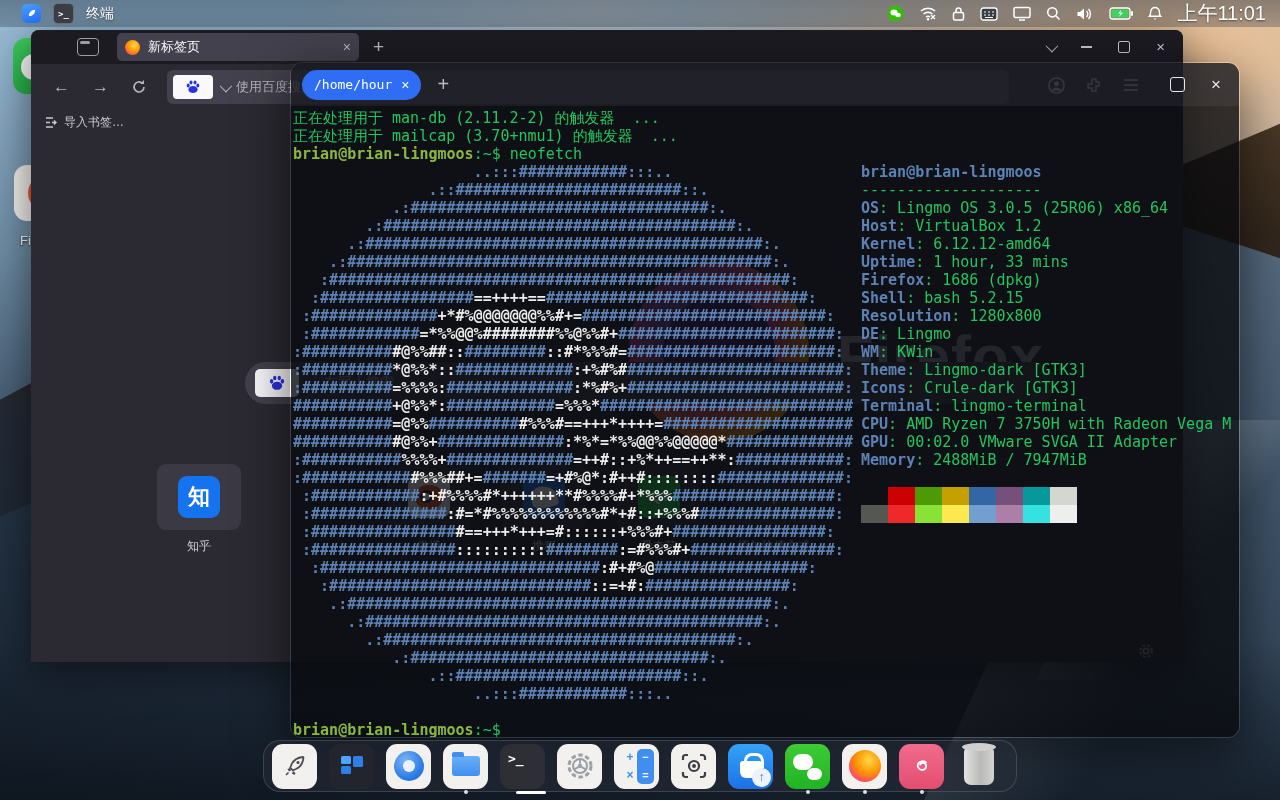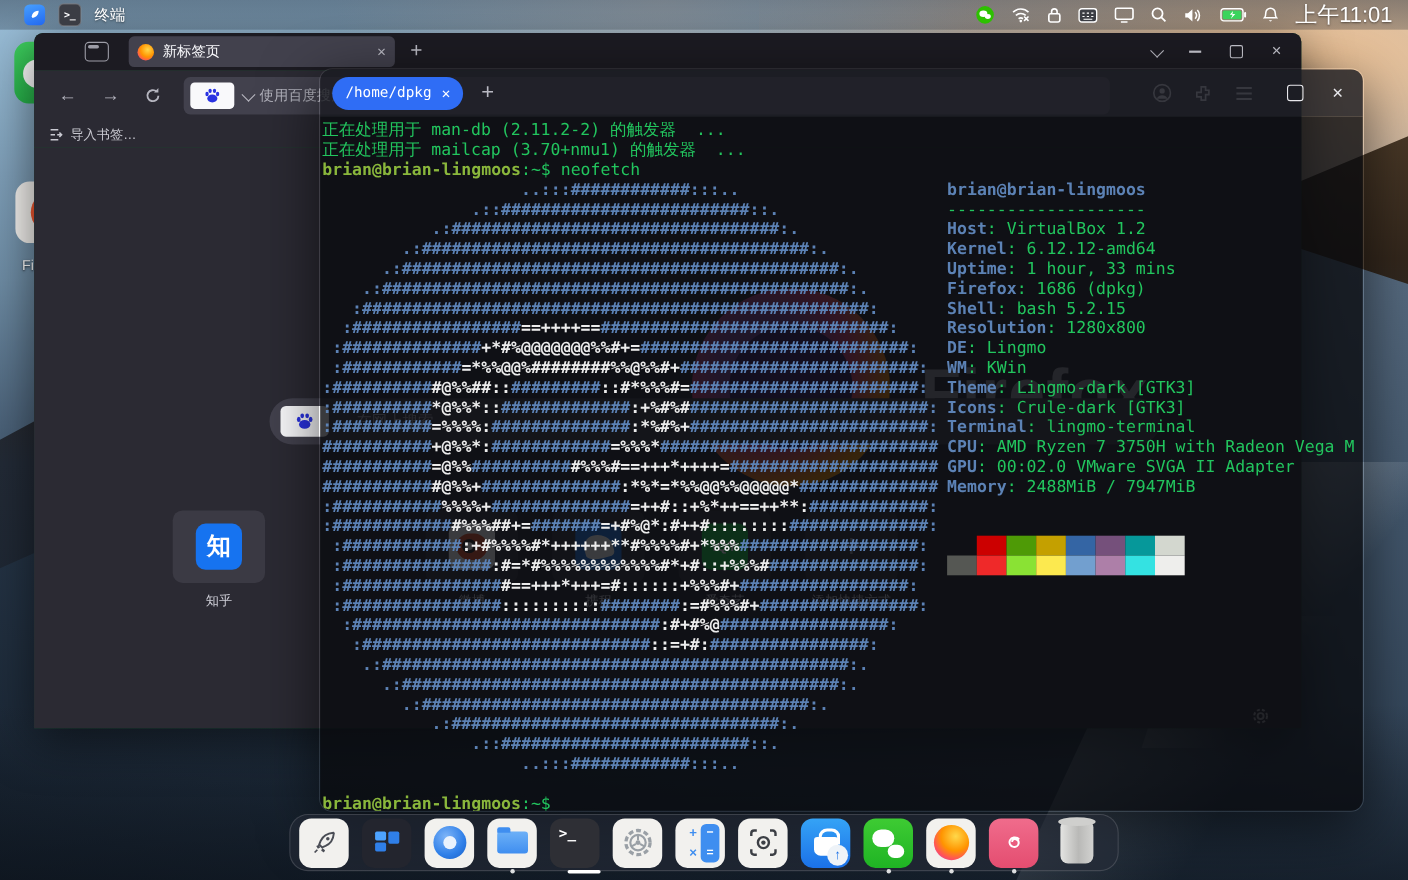--- a/index.html
+++ b/index.html
@@ -293,34 +293,35 @@
             <circle cx="10" cy="10" r="6.5" fill="none" stroke="#8a8a93" stroke-width="2" stroke-dasharray="3 2.2"></circle>
             <circle cx="10" cy="10" r="3" fill="none" stroke="#8a8a93" stroke-width="2"></circle>
           </svg>
       </span>
     </div>
   </div>
 
   <div class="abs term">
     <div class="abs term-titlebar">
       <div class="term-tab">
-        <span class="term-tab-title">/home/dpkg</span>
+        <span class="term-tab-title">/home/hour</span>
         <span class="ff-x">×</span>
       </div>
       <span class="term-plus">+</span>
       <div class="term-ctrls">
         <span class="term-max"></span>
         <span class="term-close">×</span>
       </div>
     </div>
     <div class="abs term-body">
       <div class="term-out" id="term-out"><div class="tl"><span class="c-p">正在处理用于 man-db (2.11.2-2) 的触发器  ...</span></div><div class="tl"><span class="c-p">正在处理用于 mailcap (3.70+nmu1) 的触发器  ...</span></div><div class="tl"><span class="c-u">brian@brian-lingmoos</span><span class="c-p">:~$ neofetch</span></div><div class="tl"><span class="c-b">                    ..:::############:::..</span></div><div class="tl"><span class="c-b">               .::#########################::.</span></div><div class="tl"><span class="c-b">           .:#################################:.</span></div><div class="tl"><span class="c-b">        .:#######################################:.</span></div><div class="tl"><span class="c-b">      .:############################################:.</span></div><div class="tl"><span class="c-b">    .:###############################################:.</span></div><div class="tl"><span class="c-b">   :###################################################:</span></div><div class="tl"><span class="c-b">  :#################</span><span class="c-w">==++++==</span><span class="c-b">#############################:</span></div><div class="tl"><span class="c-b"> :##############</span><span class="c-w">+*#%@@@@@@@%%#+=</span><span class="c-b">###########################:</span></div><div class="tl"><span class="c-b"> :############</span><span class="c-w">=*%%@@%########%%@%%#+</span><span class="c-b">########################:</span></div><div class="tl"><span class="c-b">:##########</span><span class="c-w">#@%%##::</span><span class="c-b">#########</span><span class="c-w">::#*%%%#=</span><span class="c-b">#######################:</span></div><div class="tl"><span class="c-b">:##########</span><span class="c-w">*@%%*::</span><span class="c-b">#############</span><span class="c-w">:+%#%#</span><span class="c-b">########################:</span></div><div class="tl"><span class="c-b">:##########</span><span class="c-w">=%%%%:</span><span class="c-b">##############</span><span class="c-w">:*%#%+</span><span class="c-b">########################:</span></div><div class="tl"><span class="c-b">###########</span><span class="c-w">+@%%*:</span><span class="c-b">############</span><span class="c-w">=%%%*</span><span class="c-b">############################</span></div><div class="tl"><span class="c-b">###########</span><span class="c-w">=@%%</span><span class="c-b">##########</span><span class="c-w">#%%%#==+++*++++=</span><span class="c-b">#####################</span></div><div class="tl"><span class="c-b">###########</span><span class="c-w">#@%%+</span><span class="c-b">##############</span><span class="c-w">:*%*=*%%@@%%@@@@@*</span><span class="c-b">##############</span></div><div class="tl"><span class="c-b">:###########</span><span class="c-w">%%%%+</span><span class="c-b">##############</span><span class="c-w">=++#::+%*++==++**:</span><span class="c-b">############:</span></div><div class="tl"><span class="c-b">:############</span><span class="c-w">#%%%##+=</span><span class="c-b">#######</span><span class="c-w">=+#%@*:#++#::::::::</span><span class="c-b">##############:</span></div><div class="tl"><span class="c-b"> :############</span><span class="c-w">:+#%%%%#*++++++**#%%%%#+*%%%</span><span class="c-b">##################:</span></div><div class="tl"><span class="c-b"> :###############</span><span class="c-w">:#=*#%%%%%%%%%%%%#*+#::+%%%#</span><span class="c-b">###############:</span></div><div class="tl"><span class="c-b"> :################</span><span class="c-w">#==+++*+++=#::::::+%%%#+</span><span class="c-b">#################:</span></div><div class="tl"><span class="c-b"> :################</span><span class="c-w">::::::::::</span><span class="c-b">########</span><span class="c-w">:=#%%%#+</span><span class="c-b">################:</span></div><div class="tl"><span class="c-b">  :###############################</span><span class="c-w">:#+#%@</span><span class="c-b">#################:</span></div><div class="tl"><span class="c-b">   :#############################</span><span class="c-w">::=+#:</span><span class="c-b">################:</span></div><div class="tl"><span class="c-b">    .:###############################################:.</span></div><div class="tl"><span class="c-b">      .:############################################:.</span></div><div class="tl"><span class="c-b">        .:#######################################:.</span></div><div class="tl"><span class="c-b">           .:#################################:.</span></div><div class="tl"><span class="c-b">               .::#########################::.</span></div><div class="tl"><span class="c-b">                    ..:::############:::..</span></div><div class="tl"> </div><div class="tl"><span class="c-u">brian@brian-lingmoos</span><span class="c-p">:~$ </span></div></div>
       <div class="term-info" id="term-info">
           <div class="tl"><span class="c-t">brian@brian-lingmoos</span></div>
           <div class="tl"><span class="c-p">--------------------</span></div>
+          <div class="tl"><span class="c-t">OS</span><span class="c-p">: Lingmo OS 3.0.5 (25R06) x86_64</span></div>
           <div class="tl"><span class="c-t">Host</span><span class="c-p">: VirtualBox 1.2</span></div>
           <div class="tl"><span class="c-t">Kernel</span><span class="c-p">: 6.12.12-amd64</span></div>
           <div class="tl"><span class="c-t">Uptime</span><span class="c-p">: 1 hour, 33 mins</span></div>
           <div class="tl"><span class="c-t">Firefox</span><span class="c-p">: 1686 (dpkg)</span></div>
           <div class="tl"><span class="c-t">Shell</span><span class="c-p">: bash 5.2.15</span></div>
           <div class="tl"><span class="c-t">Resolution</span><span class="c-p">: 1280x800</span></div>
           <div class="tl"><span class="c-t">DE</span><span class="c-p">: Lingmo</span></div>
           <div class="tl"><span class="c-t">WM</span><span class="c-p">: KWin</span></div>
           <div class="tl"><span class="c-t">Theme</span><span class="c-p">: Lingmo-dark [GTK3]</span></div>
           <div class="tl"><span class="c-t">Icons</span><span class="c-p">: Crule-dark [GTK3]</span></div>

